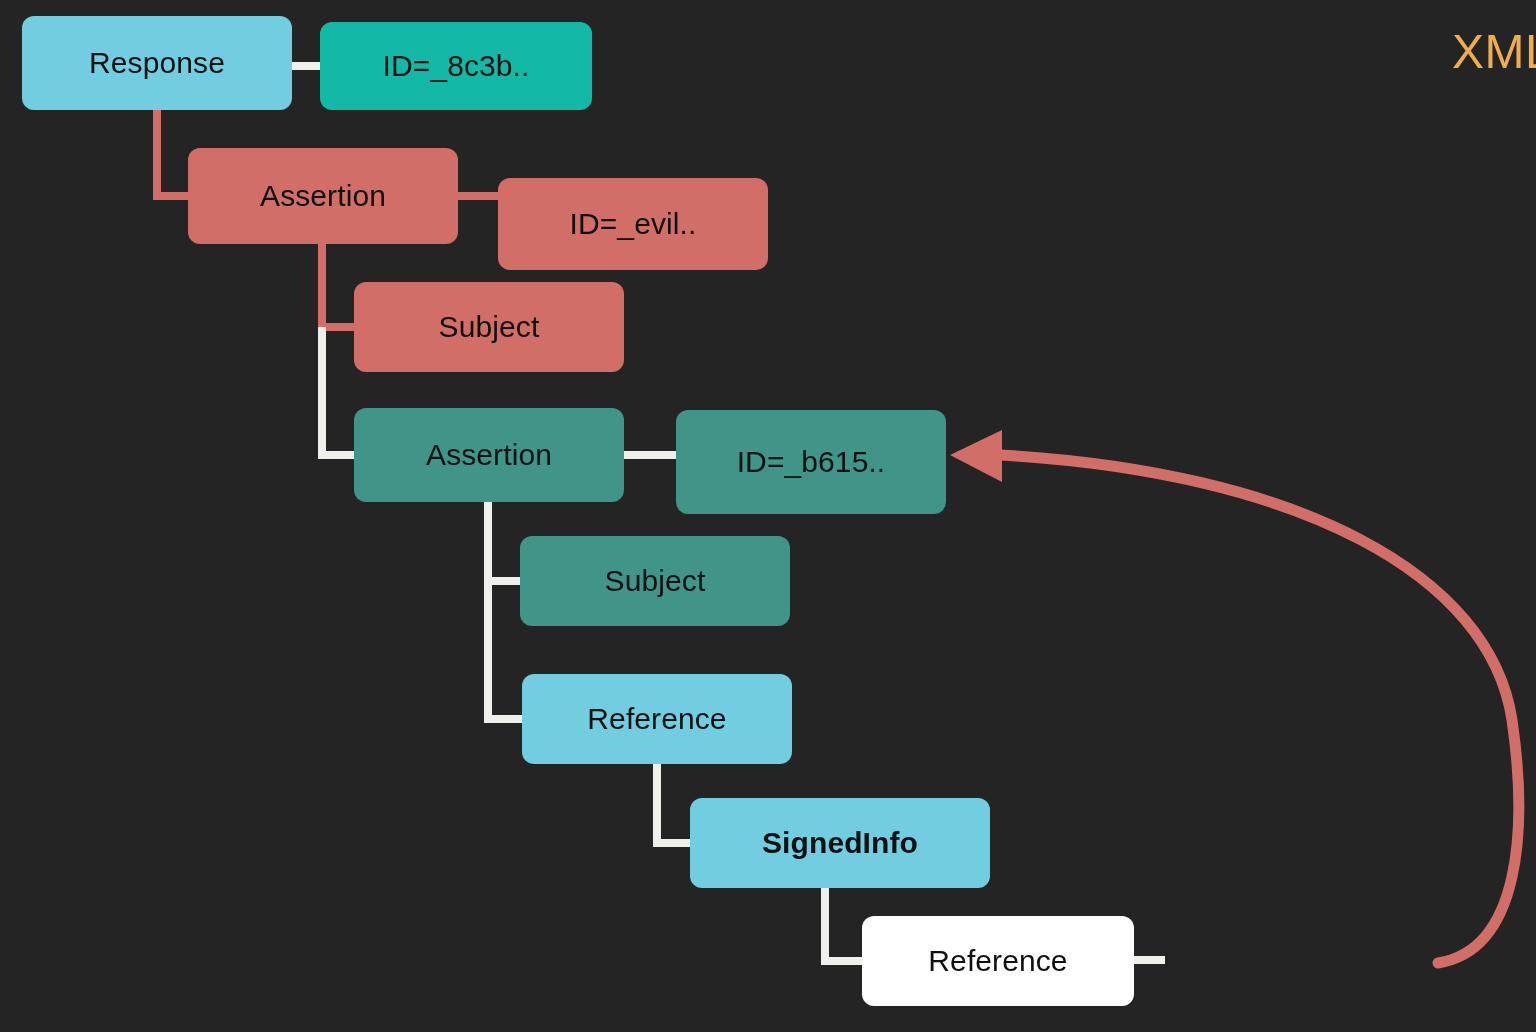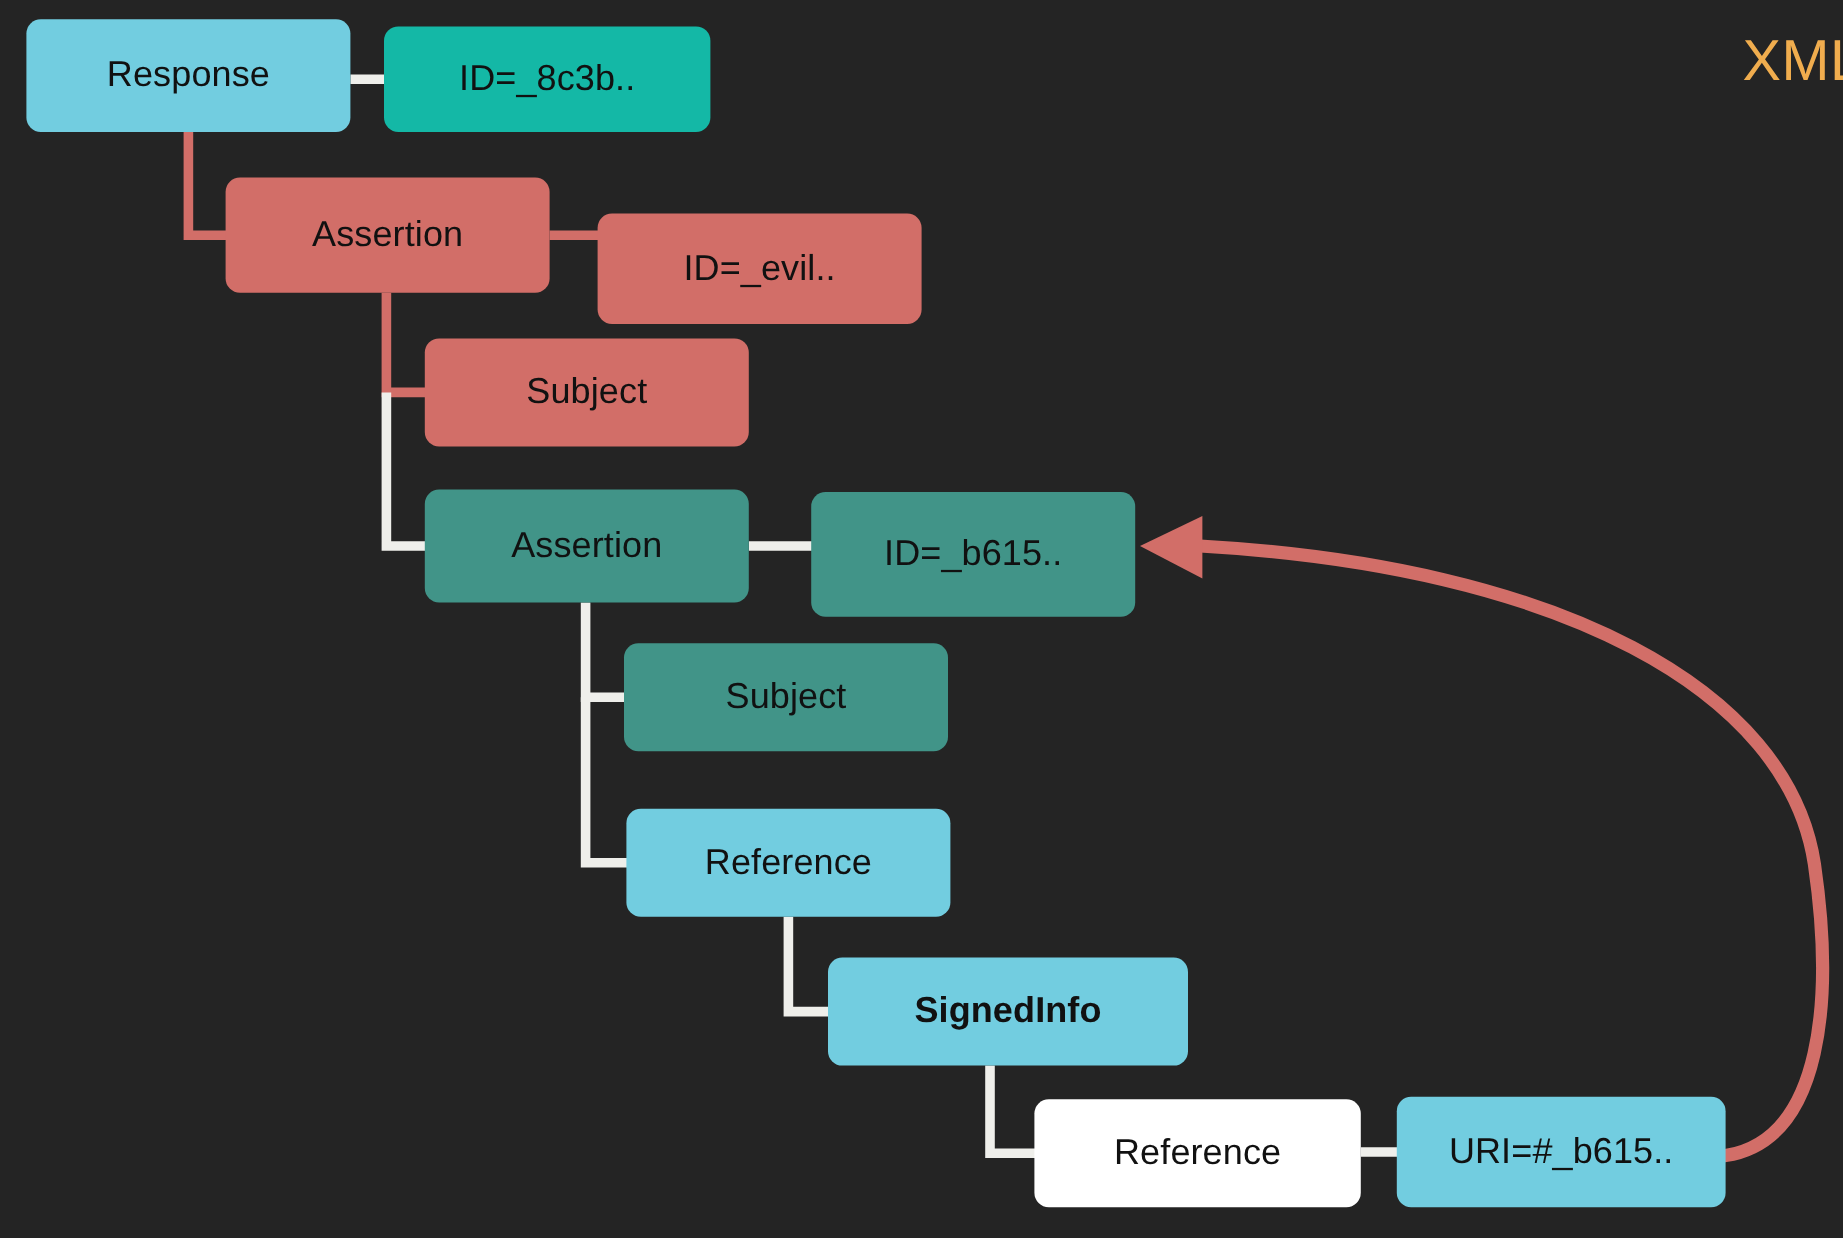--- a/index.html
+++ b/index.html
@@ -122,19 +122,16 @@
   </div>
 
   <div class="node" style="left:690px; top:798px; width:300px; height:90px; background:#72cde0;font-weight:bold;">
     <span class="node-label">SignedInfo</span>
   </div>
 
   <div class="node" style="left:862px; top:916px; width:272px; height:90px; background:#ffffff;">
     <span class="node-label">Reference</span>
   </div>
 
-  <div class="node" style="left:1164px; top:914px; width:274px; height:92px; background:#72cde0;">
-    <span class="node-label">URI=#_b615..</span>
-  </div>
 
   <div id="watermark">XML</div>
 
 </div>
 
 </body></html>

